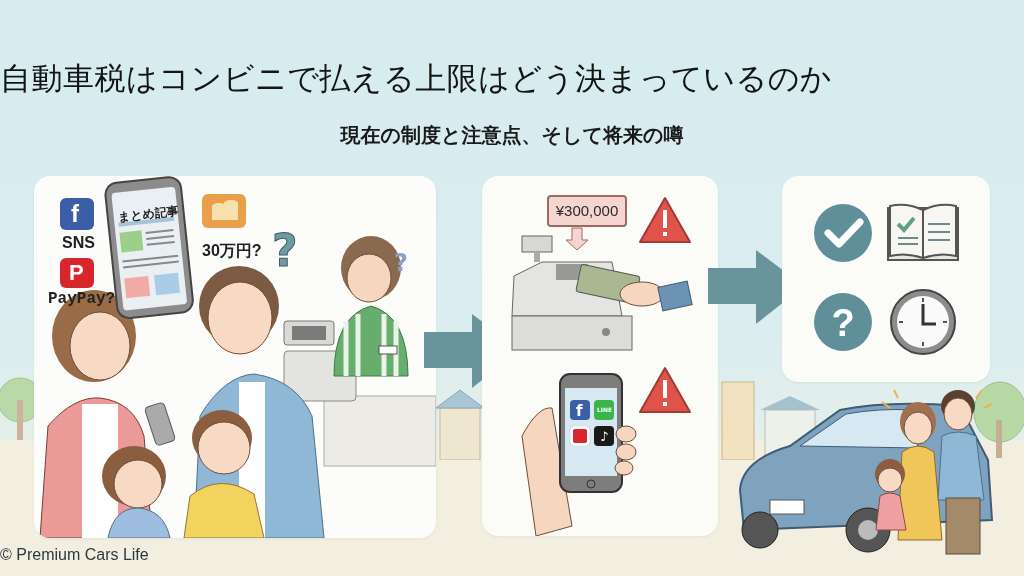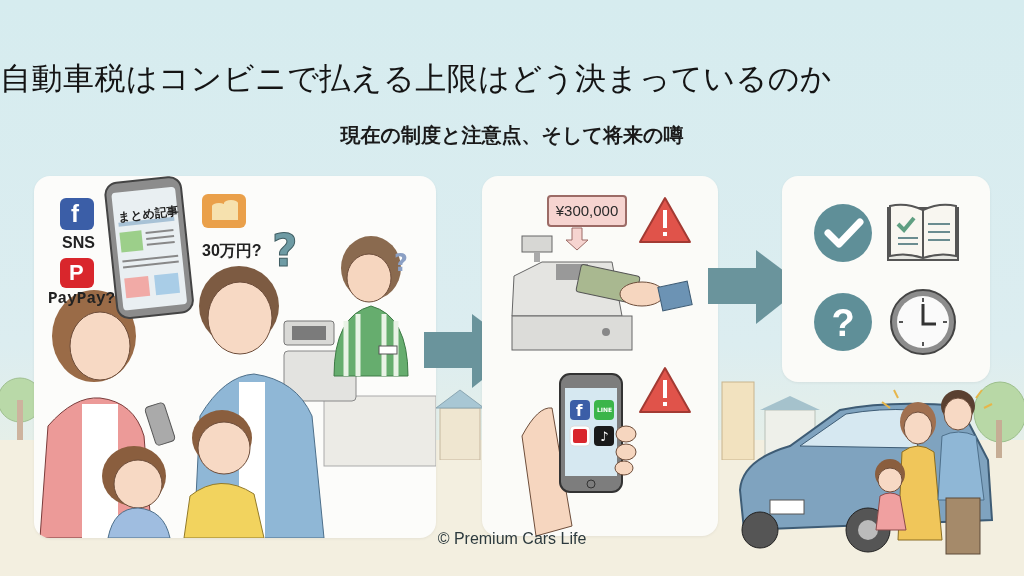--- a/index.html
+++ b/index.html
@@ -28,21 +28,21 @@
   .arrow { position: absolute; }
   .label-small { position: absolute; font-size: 16px; font-weight: bold; color: #222; font-family: "Liberation Sans", sans-serif; }
   .app-icon { position: absolute; border-radius: 6px; }
   .price-bubble {
     position: absolute; left: 547px; top: 195px; width: 80px; height: 32px;
     background: #f6d4d0; border: 2px solid #9c6b66; border-radius: 4px;
     font-size: 15px; color: #2a2a2a; text-align: center; line-height: 28px;
     font-family: "Liberation Sans", sans-serif;
   }
   .copyright {
-    position: absolute; left: 0; top: 530px; width: 1024px; text-align: center;
+    position: absolute; left: 0; top: 546px; width: 1024px; 
     font-size: 16px; color: #2c3a3e; font-family: "Liberation Sans", sans-serif;
   }
   .ground { position: absolute; left: 0; top: 440px; width: 1024px; height: 136px; background: #f3efe0; }
 </style>
 </head>
 <body>
 
 <div class="ground"></div>
 
 <svg style="position:absolute;left:0;top:360px" width="1024" height="100">

